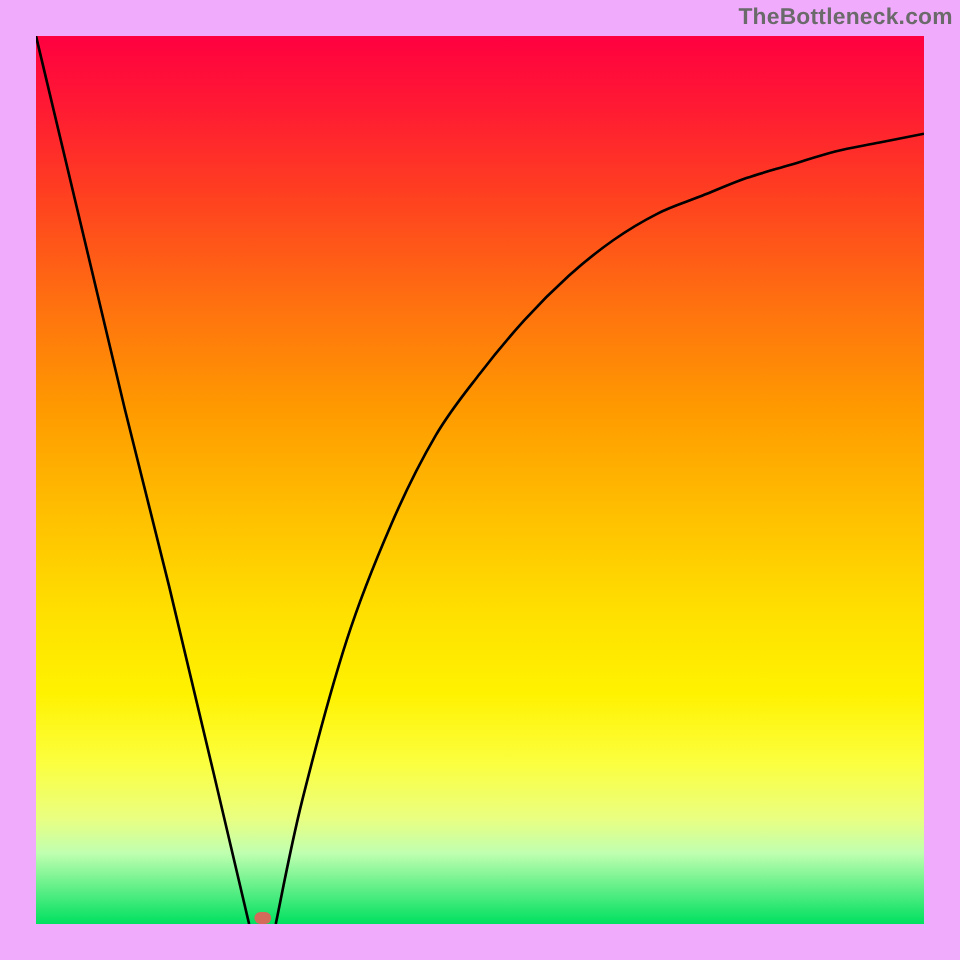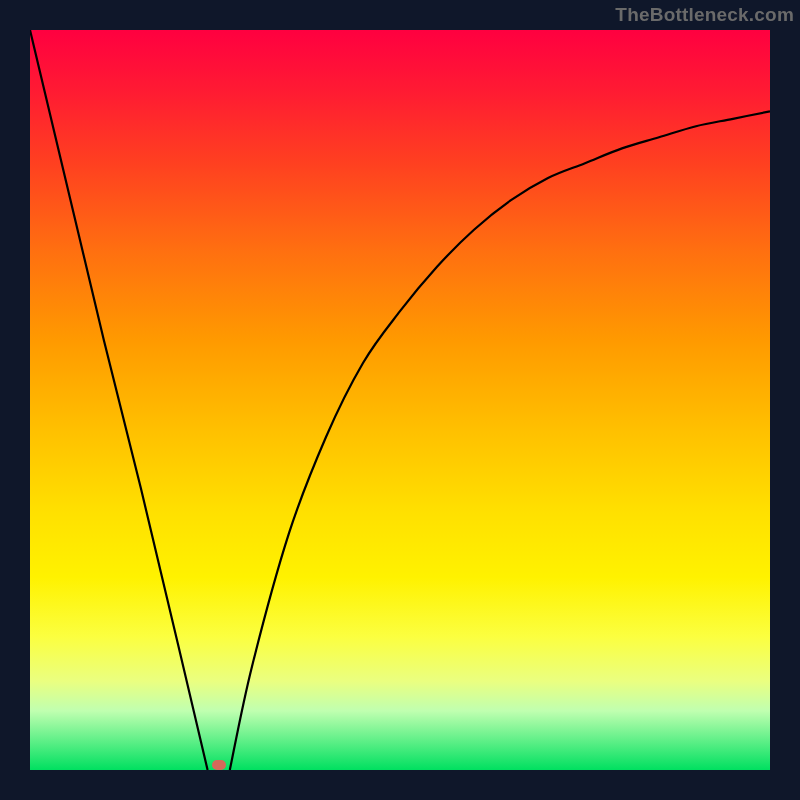--- a/index.html
+++ b/index.html
@@ -1,16 +1,16 @@
 <!DOCTYPE html>
 <html><head>
 <meta charset="utf-8">
 <style>
   html,body{margin:0;padding:0;width:800px;height:800px;overflow:hidden;background:#fff}
-  #wrap{position:relative;width:800px;height:800px;background:#0f172a}
+  #wrap{position:relative;width:800px;height:800px;background:#f0abfc}
   #plot{position:absolute;left:30px;top:30px;width:740px;height:740px}
   #gradient{position:absolute;left:0;top:0;width:100%;height:100%;
     background:linear-gradient(to bottom,
       #ff0040 0%,
       #ff1a33 8%,
       #ff4020 18%,
       #ff7010 30%,
       #ff9a00 42%,
       #ffc000 54%,
       #ffe000 65%,

